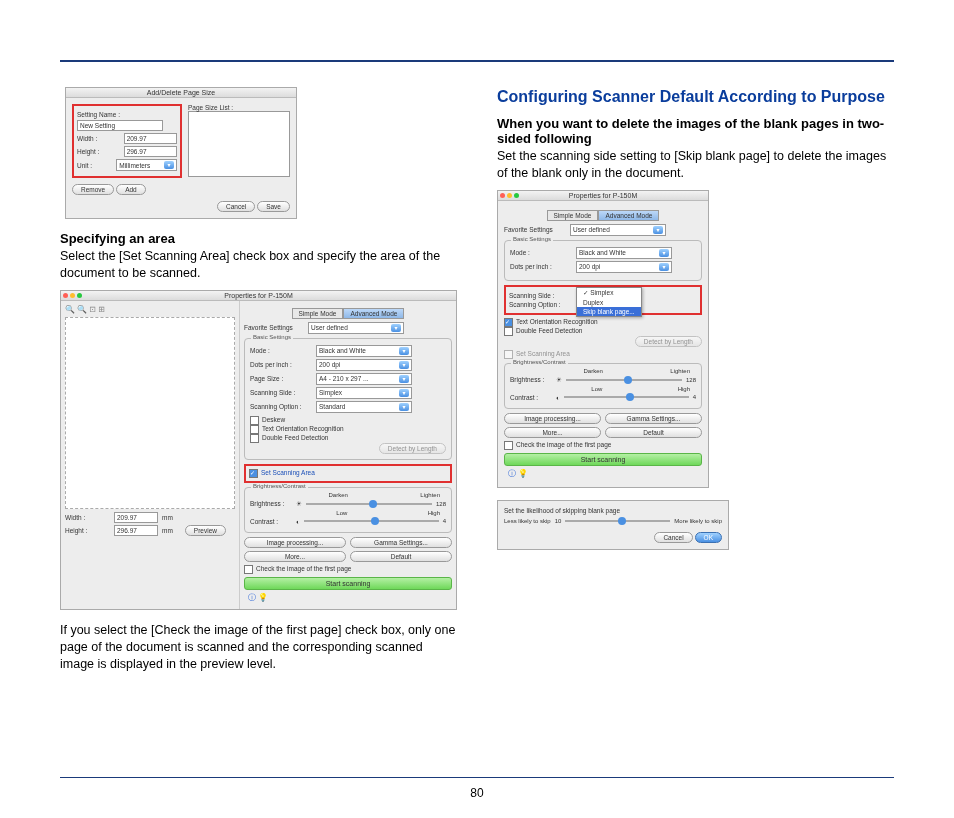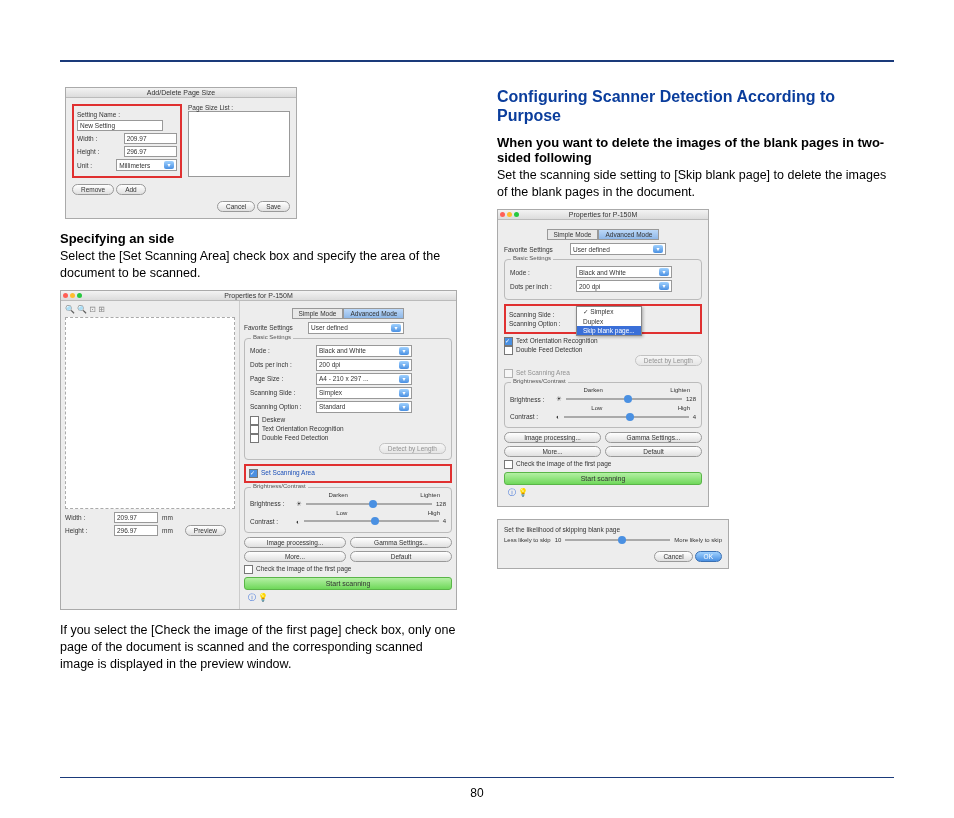--- a/index.html
+++ b/index.html
@@ -167,21 +167,21 @@
             <span class="mac-btn">Remove</span>
             <span class="mac-btn">Add</span>
           </div>
           <div style="text-align:right;margin-top:6px;">
             <span class="mac-btn">Cancel</span>
             <span class="mac-btn">Save</span>
           </div>
         </div>
       </div>
 
-      <div class="subheading">Specifying an side</div>
+      <div class="subheading">Specifying an area</div>
       <p class="body-text">Select the [Set Scanning Area] check box and specify the area of the document to be scanned.</p>
 
       <div class="screenshot" style="width:395px;">
         <div style="position:relative;">
           <div class="traffic">
               <span class="dot red"></span>
               <span class="dot yel"></span>
               <span class="dot grn"></span>
             </div>
           <div class="mac-title">Properties for P-150M</div>
@@ -304,27 +304,27 @@
               <span class="mac-btn" style="flex:1;text-align:center;">More...</span>
               <span class="mac-btn" style="flex:1;text-align:center;">Default</span>
             </div>
             <div style="font-size:6.5px;margin-top:3px;"><span class="checkbox"></span><span>Check the image of the first page</span></div>
             <div class="start-btn">Start scanning</div>
             <div class="hint-icons">ⓘ 💡</div>
           </div>
         </div>
       </div>
 
-      <p class="body-text">If you select the [Check the image of the first page] check box, only one page of the document is scanned and the corresponding scanned image is displayed in the preview window.</p>
+      <p class="body-text">If you select the [Check the image of the first page] check box, only one page of the document is scanned and the corresponding scanned image is displayed in the preview level.</p>
     </div>
 
     <div class="col">
-      <div class="heading-blue" style="margin-top:0;">Configuring Scanner Detection According to Purpose</div>
+      <div class="heading-blue" style="margin-top:0;">Configuring Scanner Default According to Purpose</div>
       <div class="subheading">When you want to delete the images of the blank pages in two-sided following</div>
-      <p class="body-text">Set the scanning side setting to [Skip blank page] to delete the images of the blank pages in the document.</p>
+      <p class="body-text">Set the scanning side setting to [Skip blank page] to delete the images of the blank only in the document.</p>
 
       <div class="screenshot" style="width:210px;">
         <div style="position:relative;">
           <div class="traffic">
               <span class="dot red"></span>
               <span class="dot yel"></span>
               <span class="dot grn"></span>
             </div>
           <div class="mac-title">Properties for P-150M</div>
         </div>

